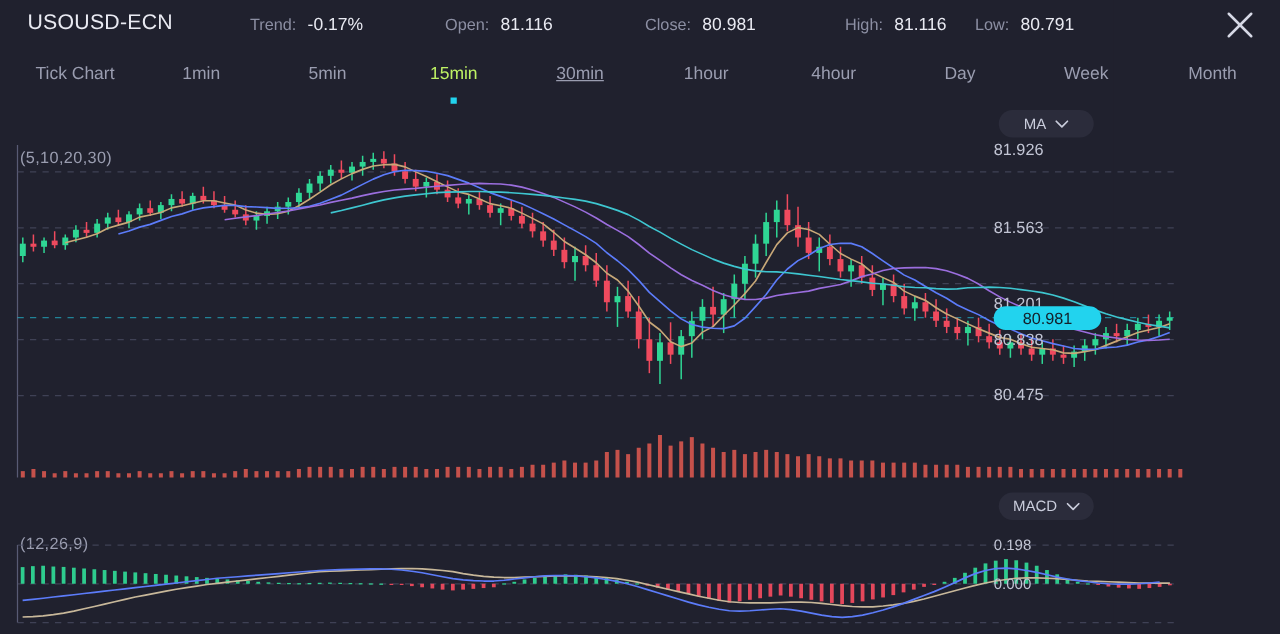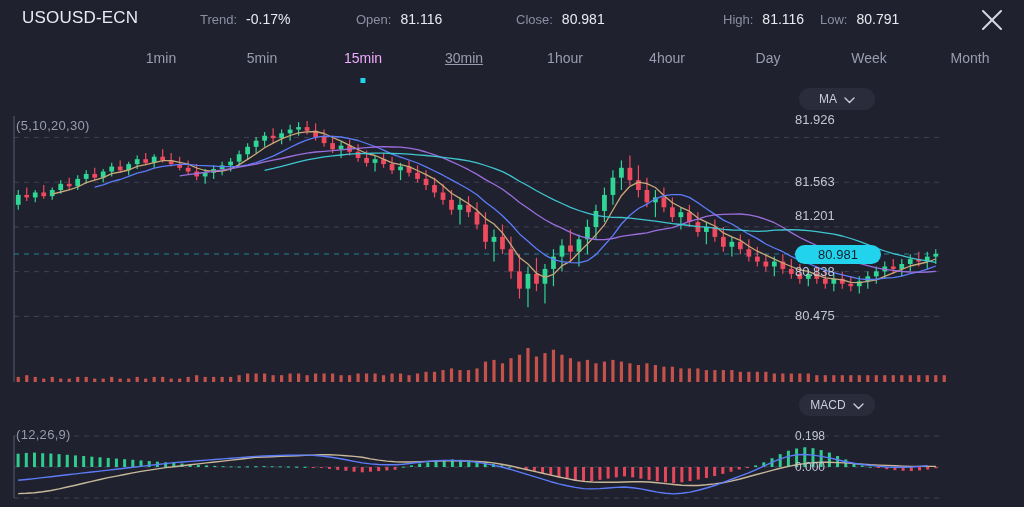--- a/index.html
+++ b/index.html
@@ -19,41 +19,41 @@
   .symbol {
     position: absolute; left: 22px; top: 8px;
     font-size: 17px; color: #e9eaf2; letter-spacing: .2px;
   }
   .quote { position: absolute; top: 11px; display: flex; align-items: baseline; gap: 9px; }
   .quote .k { font-size: 13px; color: #8c8fa3; }
   .quote .v { font-size: 14px; color: #e9eaf2; }
   #q-trend { left: 200px; }
   #q-open  { left: 356px; }
   #q-close { left: 516px; }
-  #q-high  { left: 676px; margin-left: 47px; }
-  #q-low   { left: 820px; }
+  #q-high  { left: 676px; }
+  #q-low   { left: 780px; }
 
   .close-btn {
     position: absolute; right: 18px; top: 6px; width: 28px; height: 28px;
     cursor: pointer;
   }
   .close-btn svg { display: block; }
 
   
   .tabs {
     position: absolute; top: 44px; left: 0; width: 1024px; height: 36px;
   }
   .tab {
     position: absolute; top: 0; height: 34px;
     font-size: 14px; color: #9a9db0; cursor: pointer;
     text-align: center; white-space: nowrap;
     transform: translateX(-50%);
     padding-top: 6px;
   }
-  .tab.active { color: #f0abfc; }
+  .tab.active { color: #bef264; }
   .tab .dot {
     position: absolute; left: 50%; bottom: -5px; transform: translateX(-50%);
     width: 5px; height: 5px; background: #22d3ee; display: none;
   }
   .tab.active .dot { display: block; }
 
   
   .ind-label {
     position: absolute; font-size: 13px; color: #9a9db0; letter-spacing: .3px; margin-top: 28px;
   }
@@ -124,20 +124,21 @@
 
     <div class="close-btn">
       <svg width="28" height="28" viewBox="0 0 28 28">
         <line x1="5" y1="5" x2="23" y2="23" stroke="#d6d8e5" stroke-width="2" stroke-linecap="round"></line>
         <line x1="23" y1="5" x2="5" y2="23" stroke="#d6d8e5" stroke-width="2" stroke-linecap="round"></line>
       </svg>
     </div>
   </div>
 
   <div class="tabs" id="tabs">
+      <div class="tab" style="left: 60px;"><span>Tick Chart</span></div>
       <div class="tab" style="left: 161px;"><span>1min</span></div>
       <div class="tab" style="left: 262px;"><span>5min</span></div>
       <div class="tab active" style="left: 363px;"><span>15min</span><span class="dot"></span></div>
       <div class="tab" style="left: 464px; text-decoration: underline;"><span>30min</span></div>
       <div class="tab" style="left: 565px;"><span>1hour</span></div>
       <div class="tab" style="left: 667px;"><span>4hour</span></div>
       <div class="tab" style="left: 768px;"><span>Day</span></div>
       <div class="tab" style="left: 869px;"><span>Week</span></div>
       <div class="tab" style="left: 970px;"><span>Month</span></div>
     </div>
@@ -492,21 +493,21 @@
         <rect x="917.1614678899082" y="265.2" width="3.2" height="6.800000000000001" fill="#d7564f" opacity="0.9"></rect>
         <rect x="925.6568807339448" y="265.2" width="3.2" height="6.800000000000001" fill="#d7564f" opacity="0.9"></rect>
         <rect x="934.1522935779816" y="265.2" width="3.2" height="6.800000000000001" fill="#d7564f" opacity="0.9"></rect>
         <rect x="942.6477064220182" y="265.2" width="3.2" height="6.800000000000001" fill="#d7564f" opacity="0.9"></rect>
       </svg>
   </div>
 
   <div id="price-axis">
       <div class="axis-lbl" style="top: 112px;">81.926</div>
       <div class="axis-lbl" style="top: 174.23px;">81.563</div>
-      <div class="axis-lbl" style="top: 208px; margin-left: 45px;">81.201</div>
+      <div class="axis-lbl" style="top: 235px; margin-left: 45px;">81.201</div>
       <div class="axis-lbl" style="top: 263.647px;">80.838</div>
       <div class="axis-lbl" style="top: 308.417px;">80.475</div>
       <div class="price-badge" style="top: 245.01px;">80.981</div>
     </div>
 
   <div class="ind-label" id="macd-label">(12,26,9)</div>
   <div class="pill" id="macd-select">
     <span class="t">MACD</span>
     <span class="chev">
       <svg width="11" height="7" viewBox="0 0 11 7">

